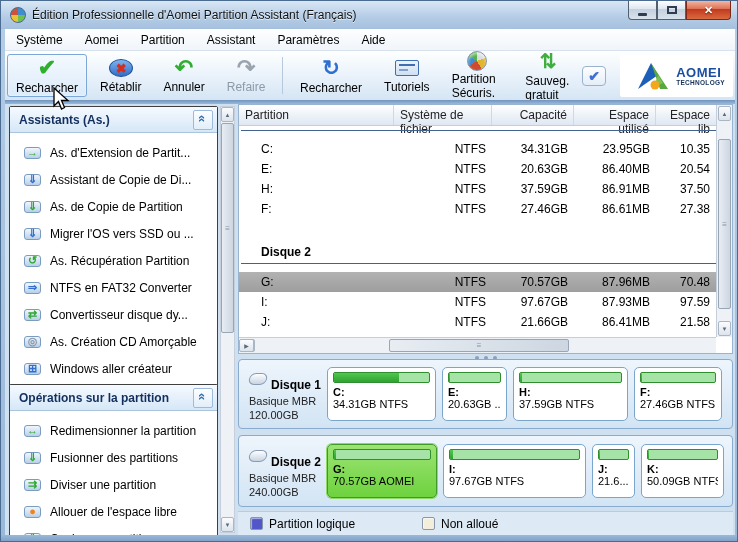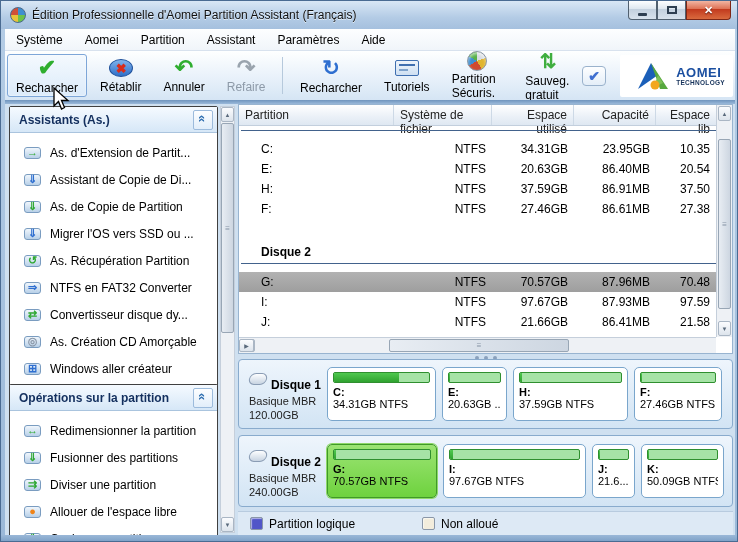--- a/index.html
+++ b/index.html
@@ -371,22 +371,22 @@
     <div class="sb-scroll">
       <div class="scr-btn up">▲</div>
       <div class="scr-thumb">≡</div>
       <div class="scr-btn down">▼</div>
     </div>
 
     <div class="table-wrap">
       <div class="thead">
         <span class="th c0">Partition</span>
         <span class="th c1">Système de fichier</span>
+        <span class="th c2">Capacité</span>
         <span class="th c3">Espace utilisé</span>
-        <span class="th c2">Capacité</span>
         <span class="th c4">Espace lib</span>
       </div>
       <div class="tbody">
         <div class="group-line"></div>
         <div class="tr">
           <span class="td c0">C:</span>
           <span class="td c1">NTFS</span>
           <span class="td c2">34.31GB</span>
           <span class="td c3">23.95GB</span>
           <span class="td c4">10.35</span>
@@ -504,21 +504,21 @@
           </div>
         <div class="disk-sub">Basique MBR</div>
         <div class="disk-sub">240.00GB</div>
       </div>
       <div class="part-strip">
         <div class="part selected" style="width:110px;">
           <div class="bar">
               <i style="width: 2%;"></i>
             </div>
           <div class="drv">G:</div>
-          <div class="dsc">70.57GB NTFS</div>
+          <div class="dsc">70.57GB AOMEI</div>
         </div>
         <div class="part" style="width:143px;">
           <div class="bar">
               <i style="width: 2%;"></i>
             </div>
           <div class="drv">I:</div>
           <div class="dsc">97.67GB NTFS</div>
         </div>
         <div class="part" style="width:43px;">
           <div class="bar">

